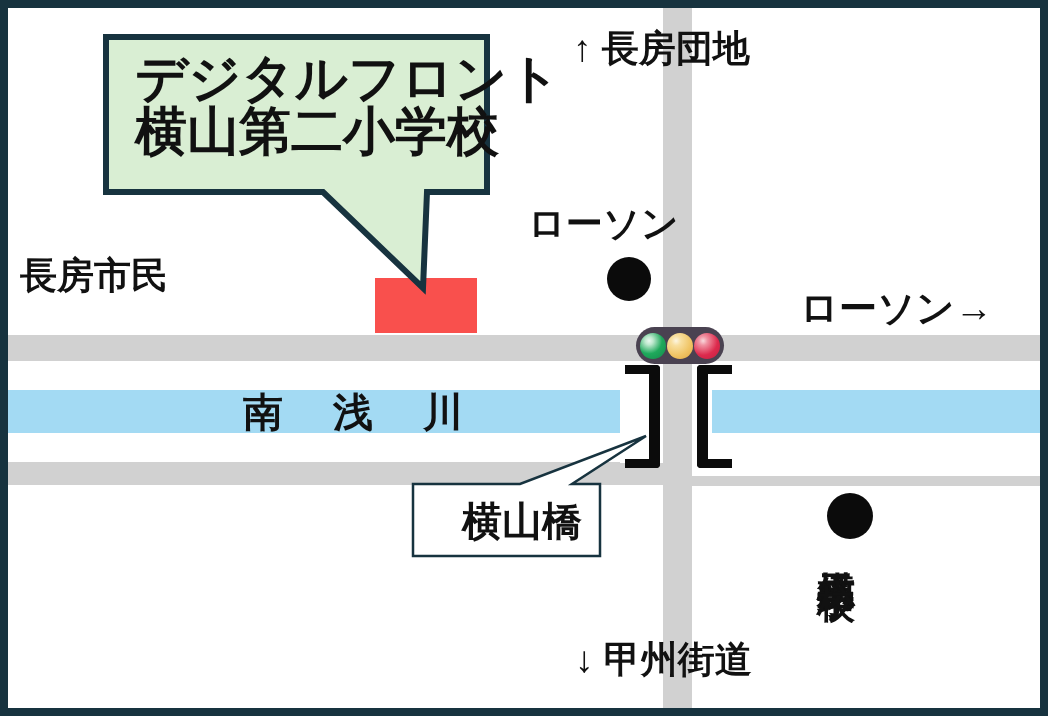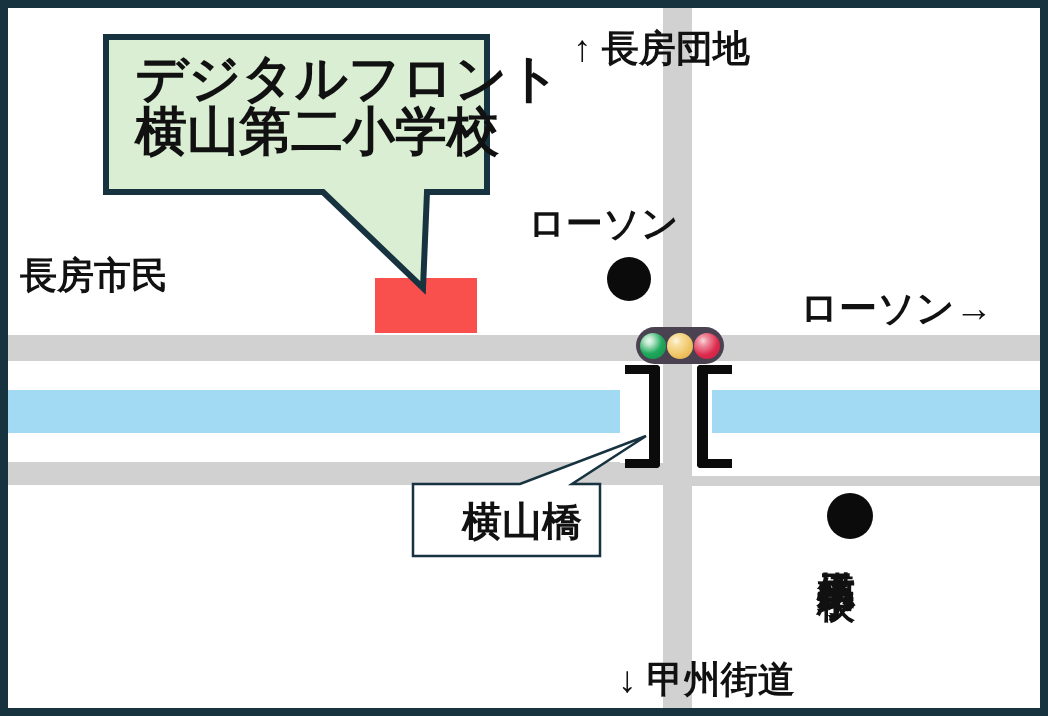--- a/index.html
+++ b/index.html
@@ -74,17 +74,18 @@
 
   <div class="abs dot" style="left:607px;top:257px;width:44px;height:44px;"></div>
   <div class="abs dot" style="left:827px;top:493px;width:46px;height:46px;"></div>
 
   <div class="abs lbl" style="left:573px;top:28px;font-size:37px;">↑ 長房団地</div>
   <div class="abs lbl" style="left:528px;top:203px;font-size:37px;">ローソン</div>
   <div class="abs lbl" style="left:800px;top:287px;font-size:38px;">ローソン→</div>
   <div class="abs west-label">
     <div>長房市民</div>
   </div>
+  <div class="abs river-label">南浅川</div>
   <div class="abs school-label">横山第二小学校</div>
-  <div class="abs lbl" style="left:575px;top:659px;font-size:37px;margin-left:43px;">↓ 甲州街道</div>
+  <div class="abs lbl" style="left:575px;top:639px;font-size:37px;">↓ 甲州街道</div>
 
   <div class="abs border-frame"></div>
 </div>
 
 </body></html>

